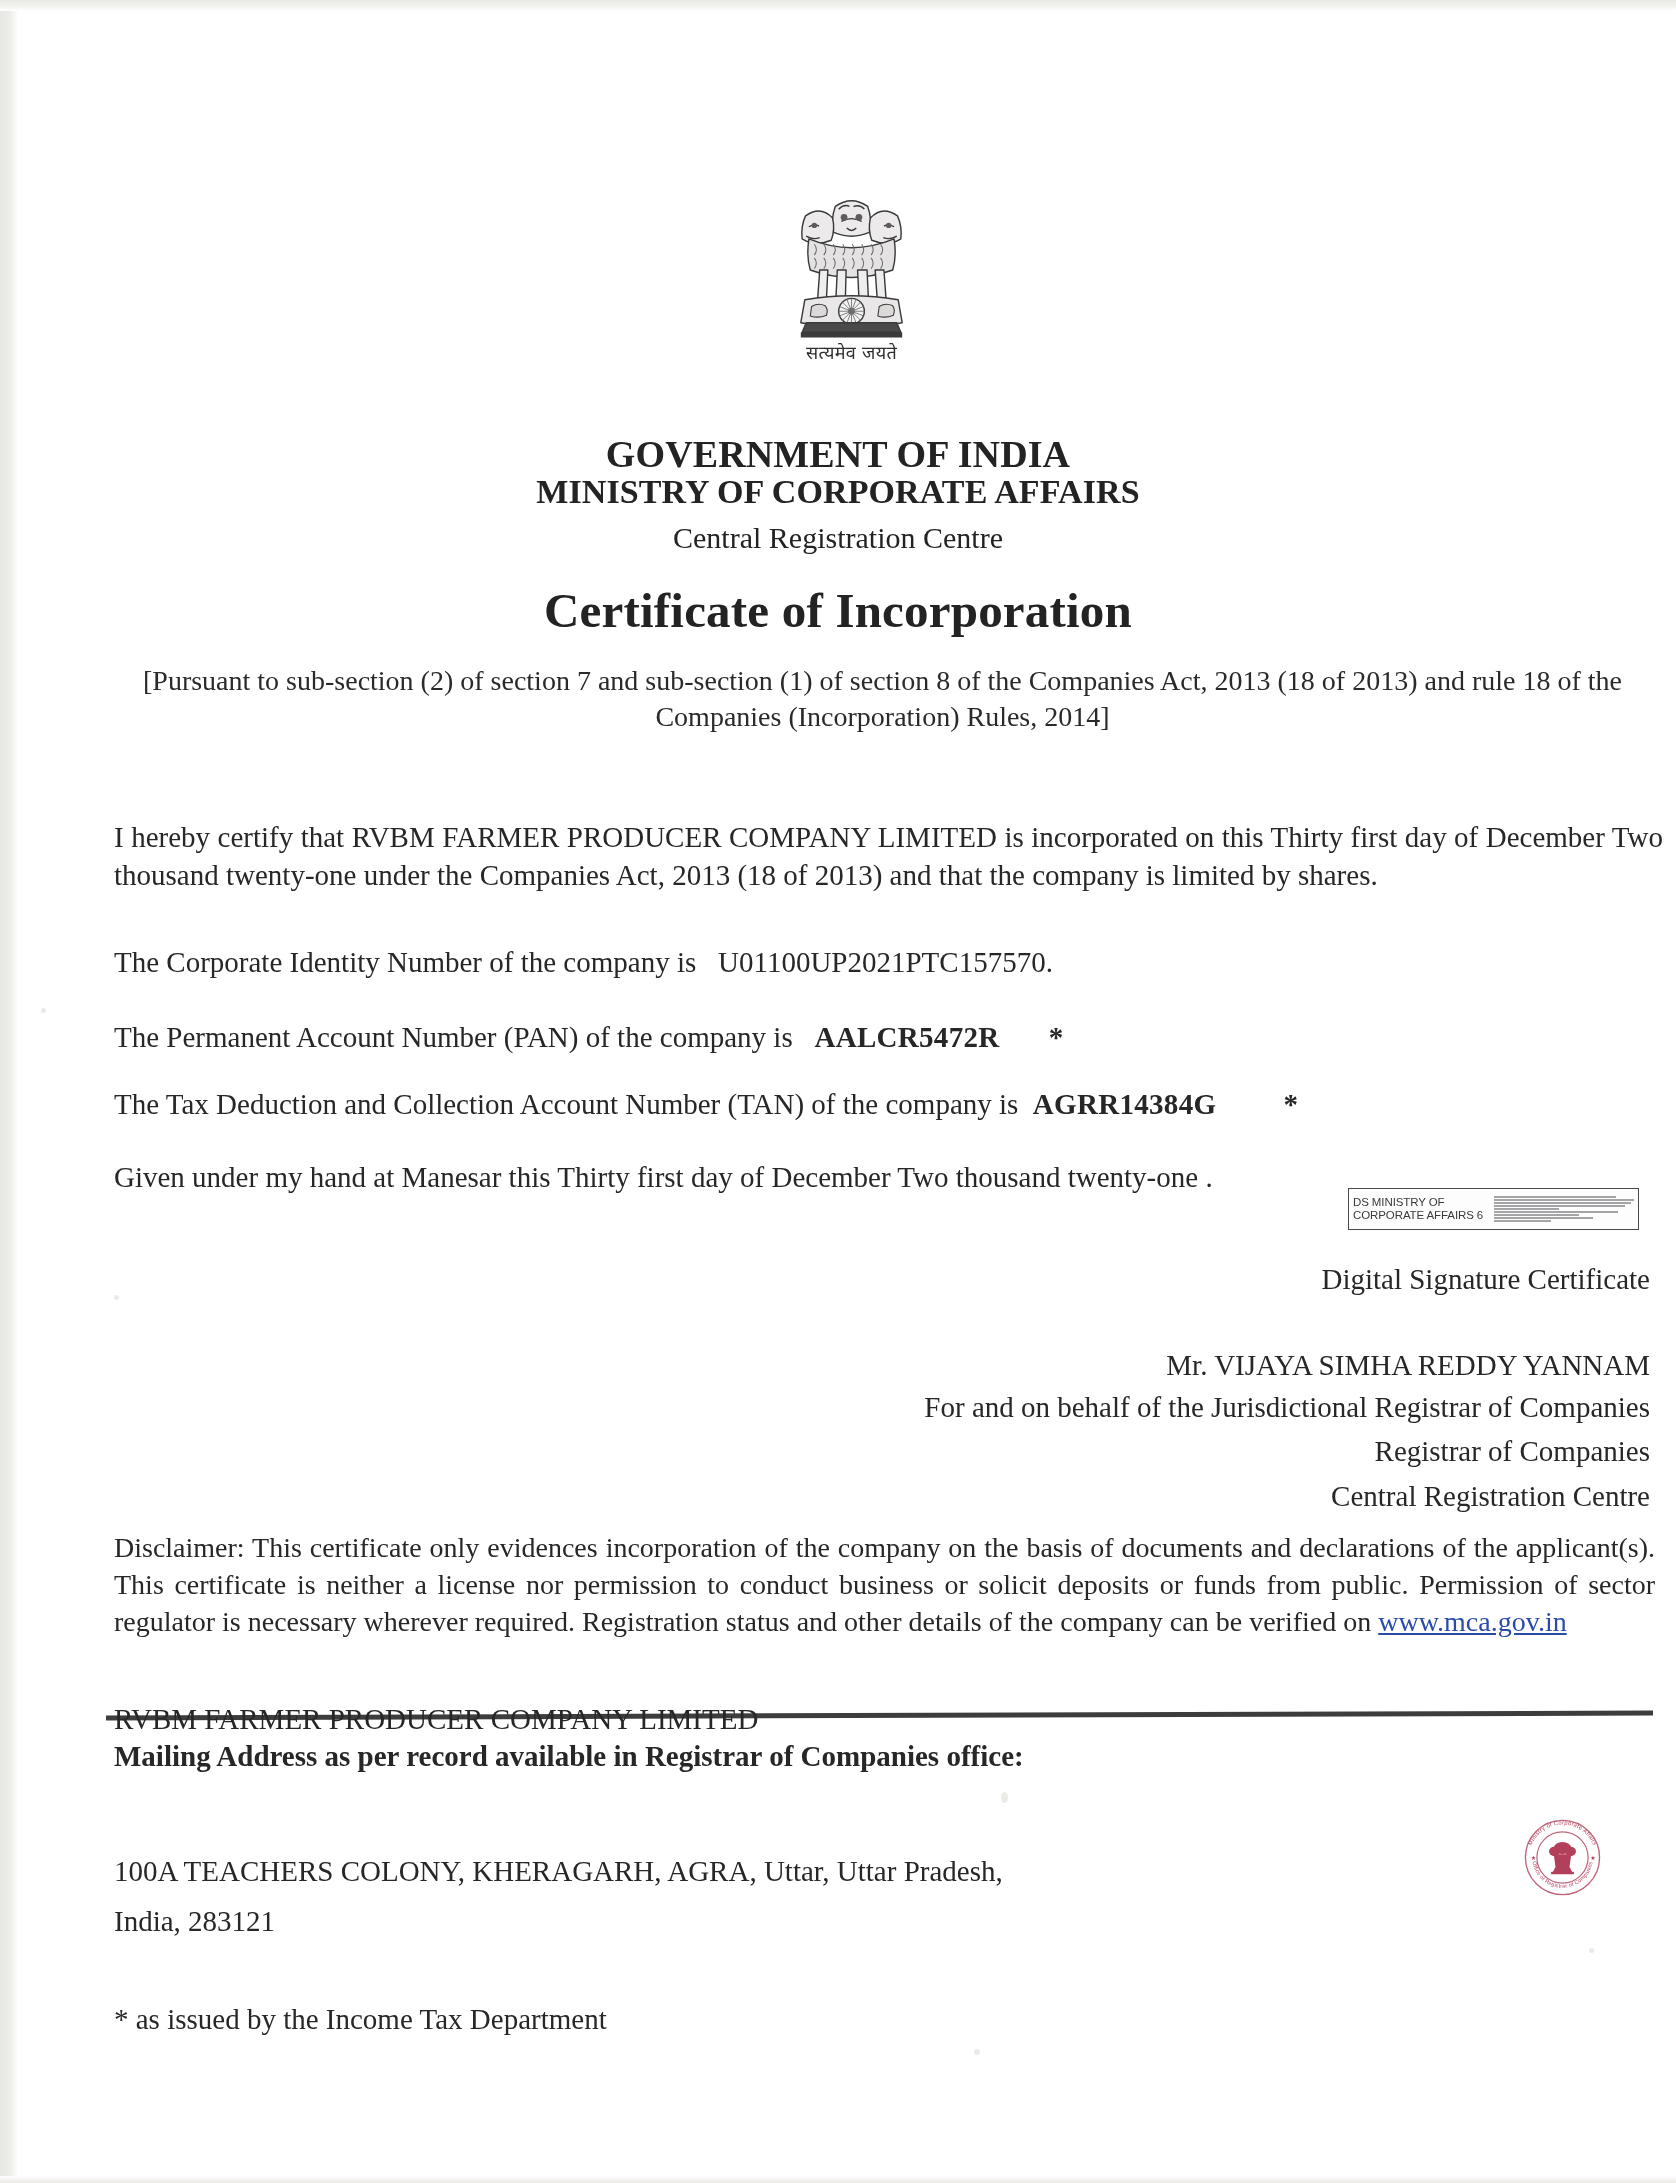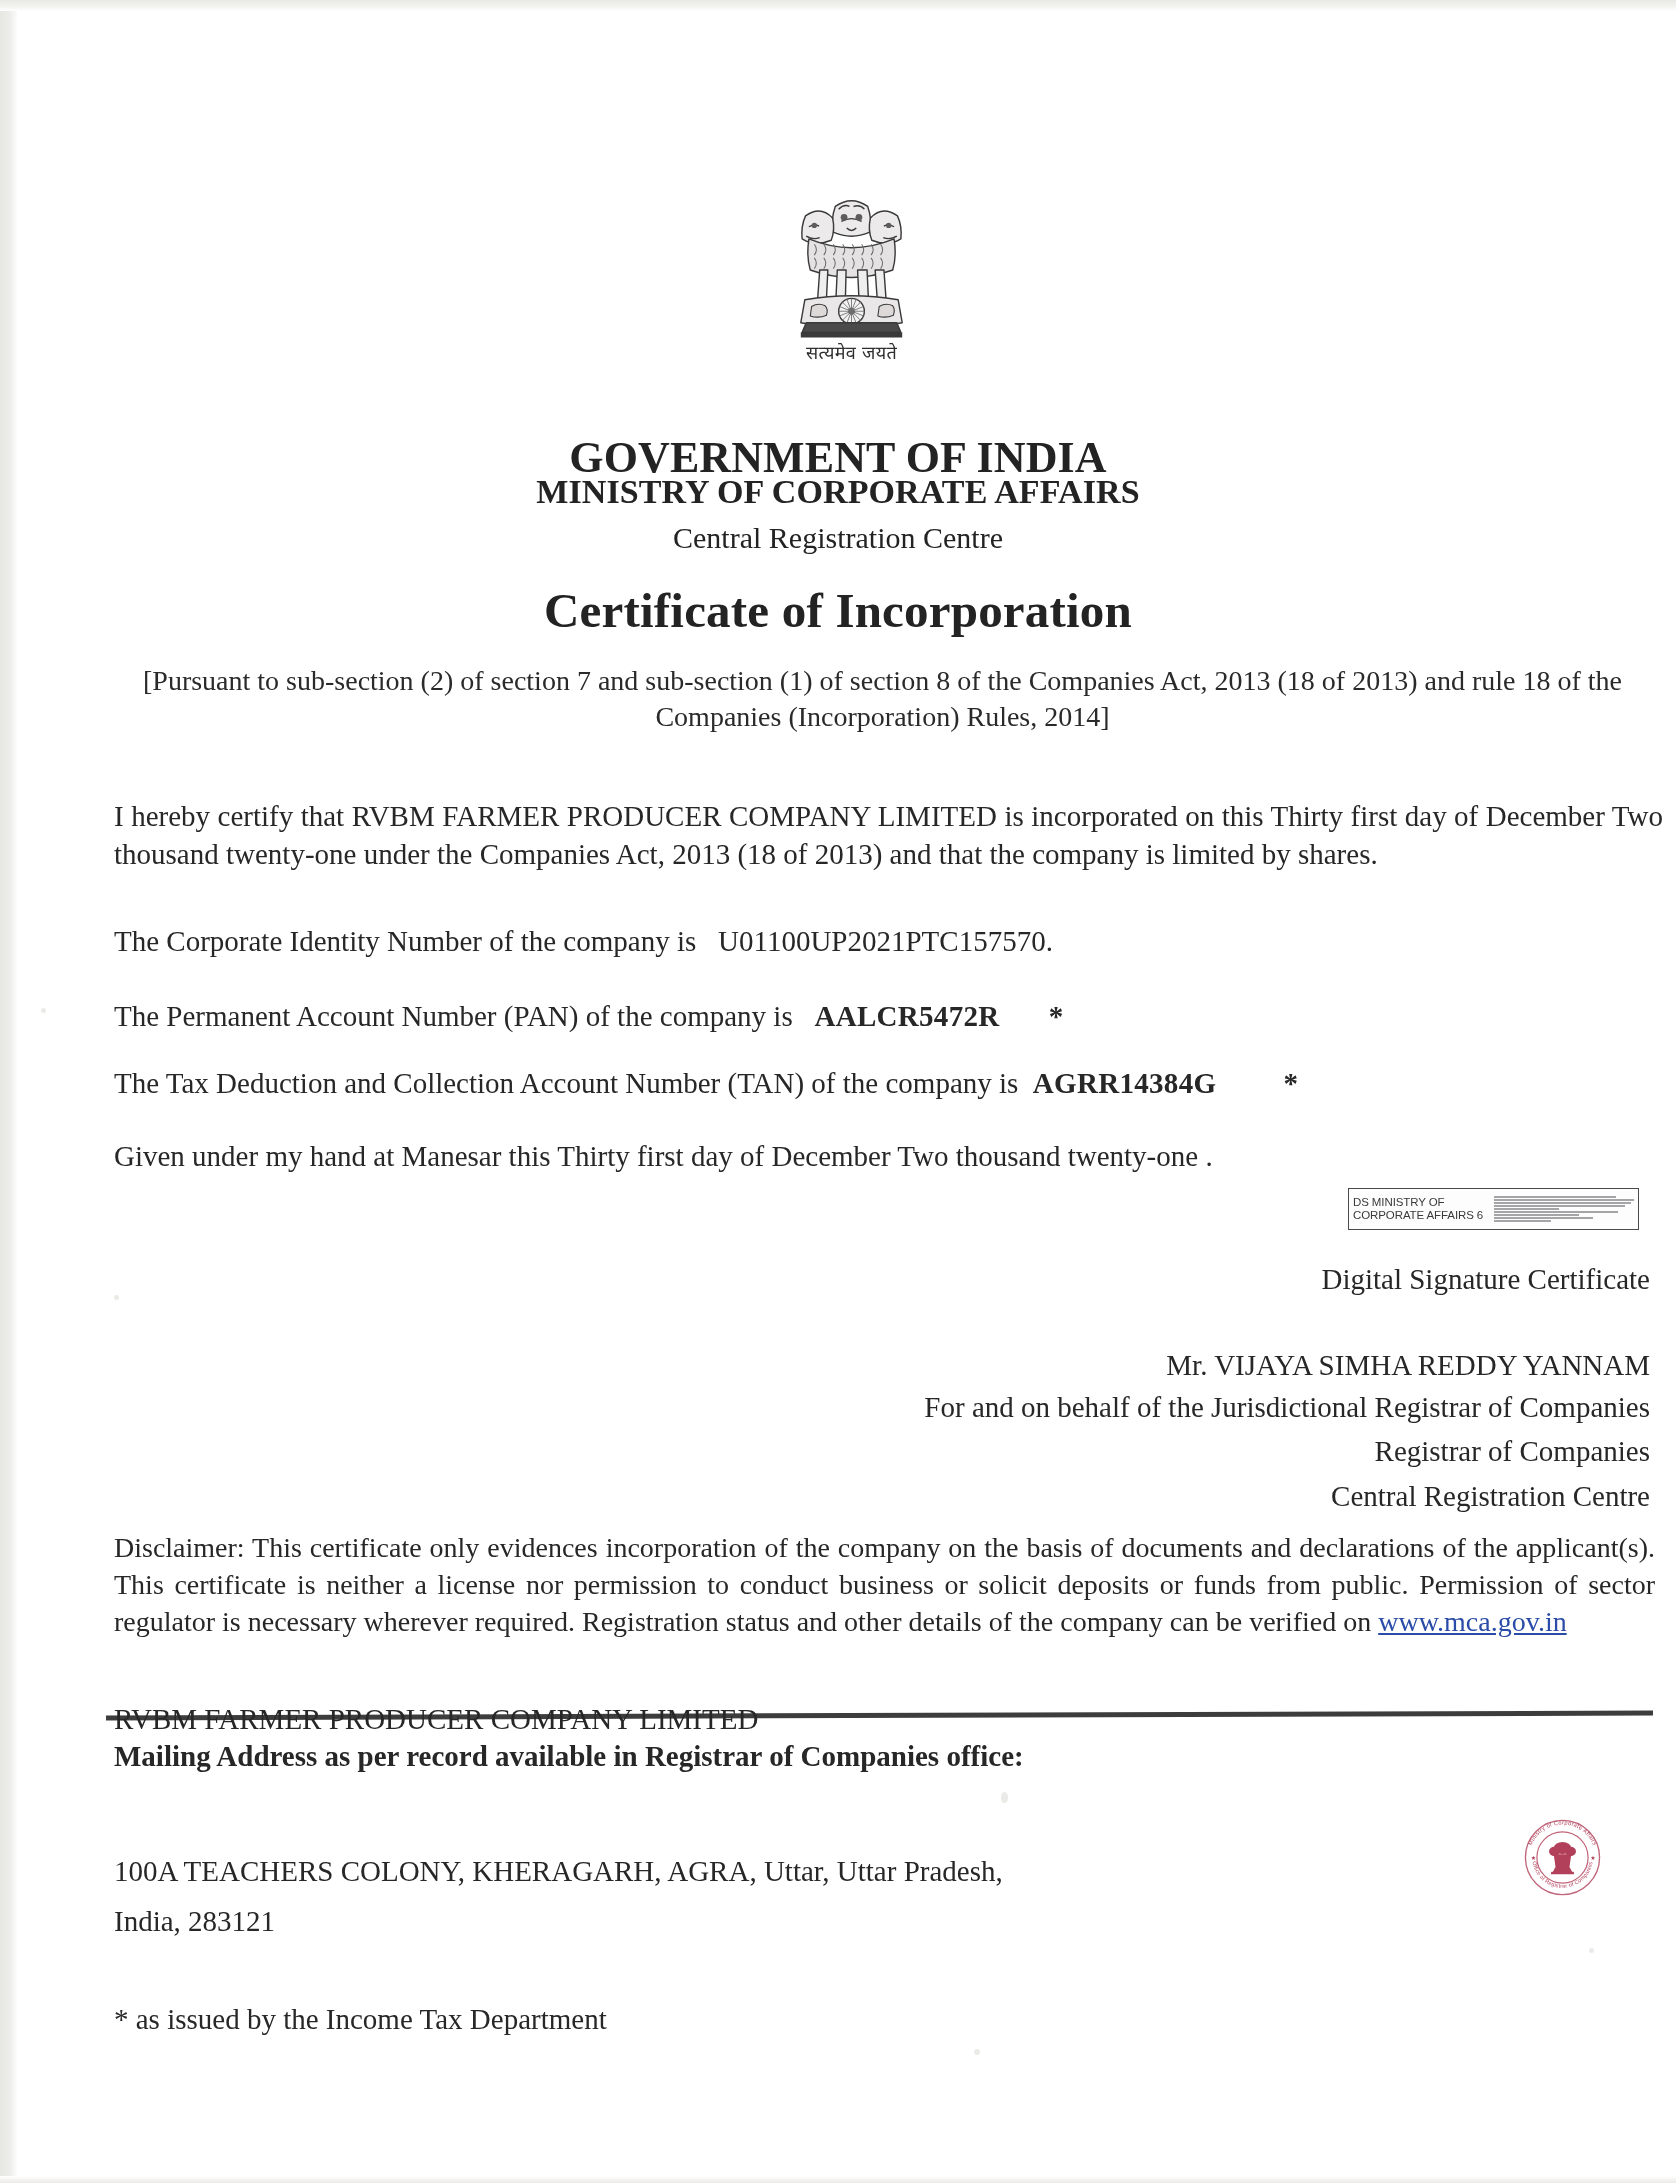--- a/index.html
+++ b/index.html
@@ -57,21 +57,21 @@
   }
 
   
   .hdr {
     position: absolute;
     left: 0;
     width: 1676px;
     text-align: center;
     color: #232323;
   }
-  .hdr-gov   { top: 432px;  font-size: 44px; font-weight: bold; letter-spacing: 0.1px; }
+  .hdr-gov   { top: 432px;  font-size: 38px; font-weight: bold; letter-spacing: 0.1px; }
   .hdr-min   { top: 473px;  font-size: 34px; font-weight: bold; letter-spacing: 0.1px; }
   .hdr-crc   { top: 521px;  font-size: 30px; font-weight: normal; }
   .hdr-title { top: 582px;  font-size: 49px; font-weight: bold; letter-spacing: 0.2px; }
 
   .pursuant {
     position: absolute;
     left: 108px;
     top: 663px;
     width: 1549px;
     text-align: center;
@@ -80,20 +80,21 @@
     color: #2a2a2a;
   }
 
   
   .body-block {
     position: absolute;
     left: 114px;
     width: 1549px;
     font-size: 29px;
     color: #272727;
+    margin-top: 21px;
   }
   .para-certify {
     top: 798px;
     line-height: 1.30;
     text-align: justify;
   }
   .para-cin  { top: 925px; }
   .para-pan  { top: 1000px; }
   .para-tan  { top: 1067px; }
   .para-given{ top: 1140px; }

